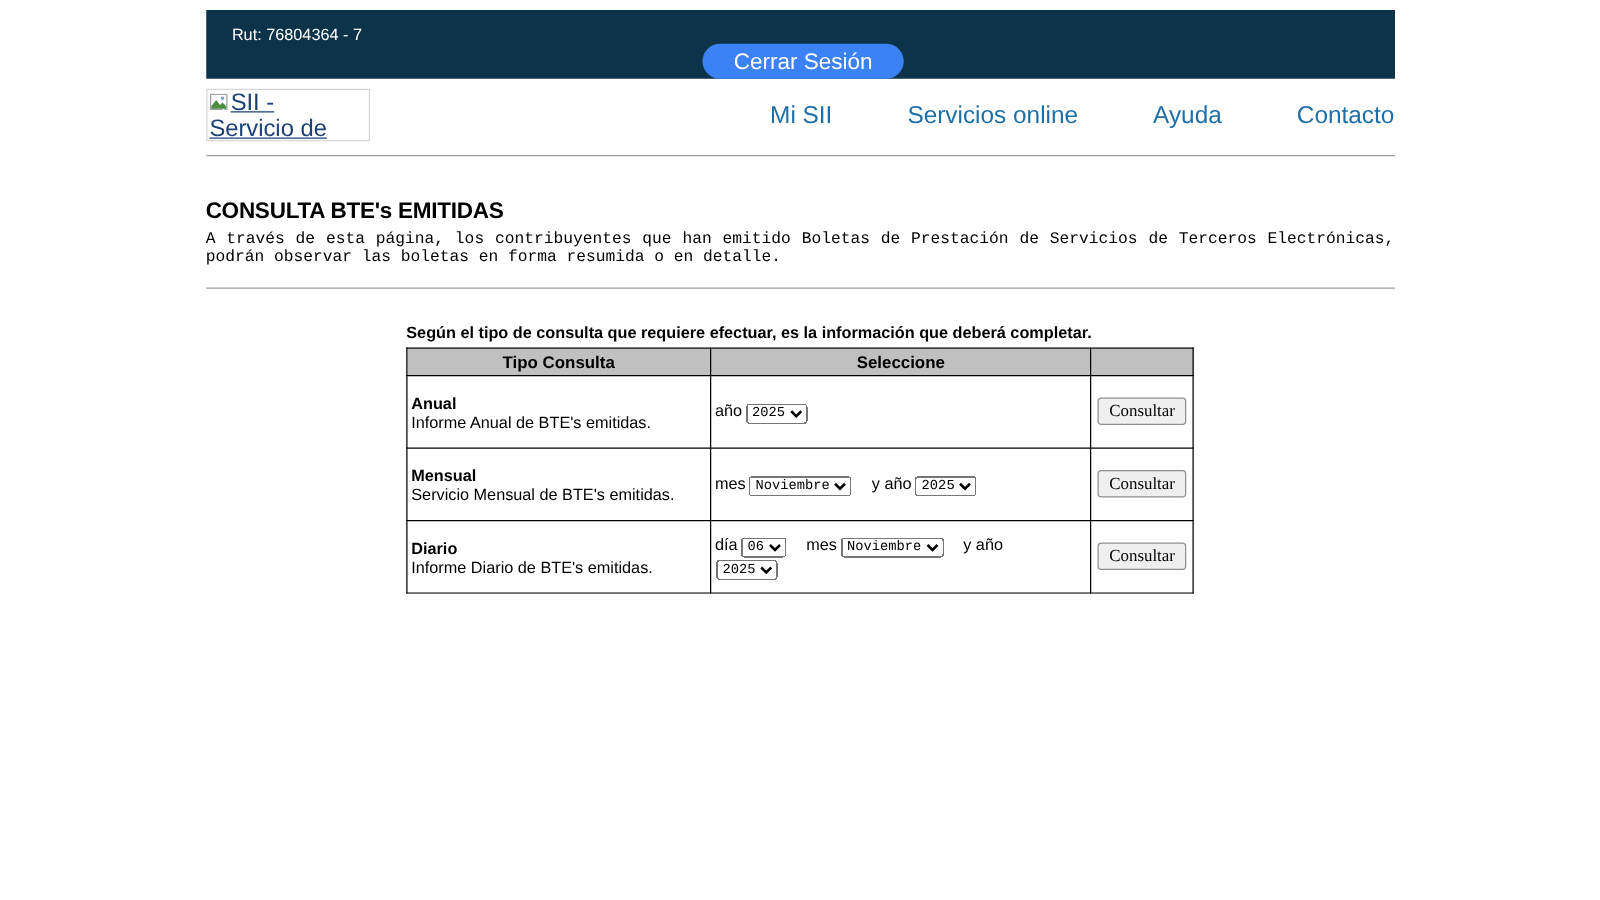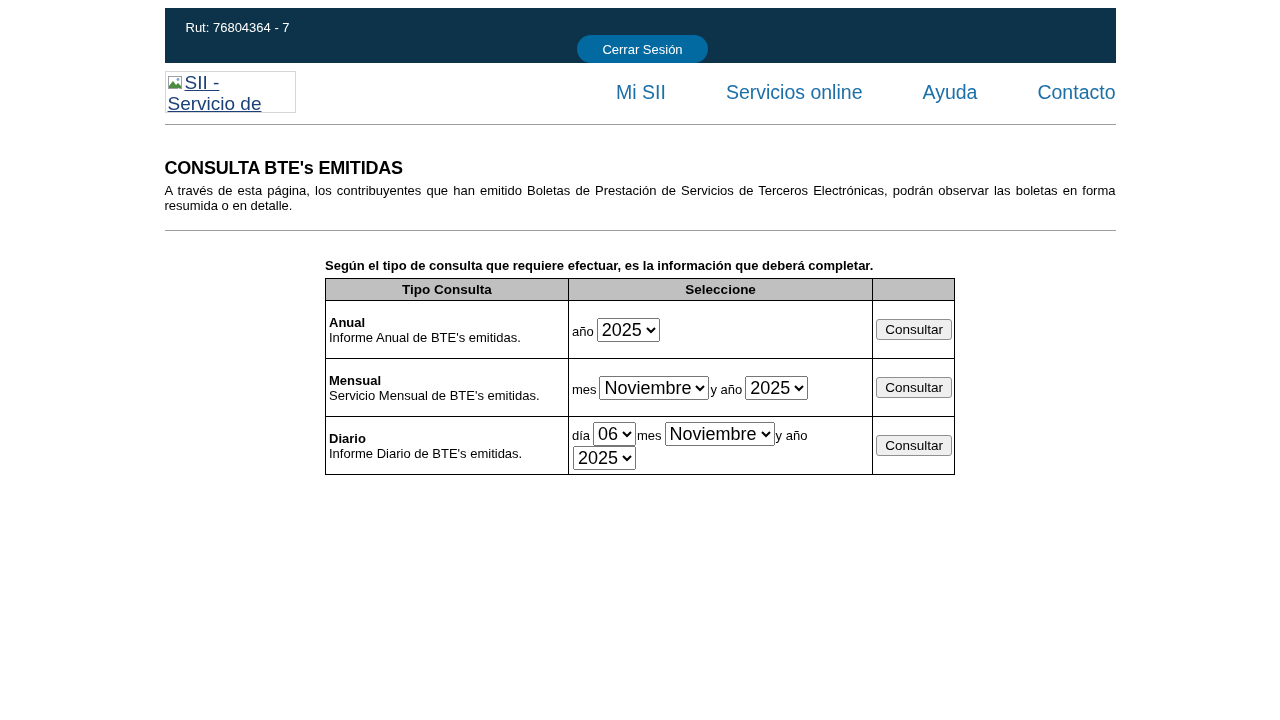--- a/index.html
+++ b/index.html
@@ -3,57 +3,57 @@
 <meta charset="utf-8">
 <style>
   html,body{margin:0;padding:0;background:#ffffff;color:#000;
     font-family:"Liberation Sans",sans-serif;}
   .page{width:951px;margin:8px auto 0;}
 
   
   .topbar{background:#0C3349;height:55px;display:flex;
     justify-content:space-between;padding:0 16px 0 21px;box-sizing:border-box;flex-direction:column;}
   .rut{color:#fff;font-size:13px;padding-top:12px;}
-  .logout{align-self:center;background:#0369a1;color:#fff;border:none;
-    border-radius:14px;height:39px;padding:0 25px;font-size:13px;
+  .logout{align-self:center;background:#3b82f6;color:#fff;border:none;
+    border-radius:14px;height:39px;padding:0 25px;font-size:18px;
     font-family:inherit;cursor:pointer;}
 
   
   .header{display:flex;justify-content:space-between;align-items:center;
     margin-top:8px;height:42px;}
   .logo{display:block;width:131px;height:42px;border:1px solid #d6d6d6;
     box-sizing:border-box;overflow:hidden;font-size:19px;line-height:21px;
     color:#1C4077;text-decoration:underline;padding:0 14px 0 2px;cursor:pointer;}
   .logo svg{margin-right:1px;vertical-align:-2px;}
   .nav{display:flex;gap:60px;}
   .nav a{color:#1D6FA8;text-decoration:none;font-size:19.5px;cursor:pointer;}
 
   hr.rule{border:none;border-top:1px solid #9e9e9e;margin:11px 0 0;}
   hr.rule.second{margin-top:17px;}
 
   
   h1.title{font-size:18px;margin:33px 0 4px;letter-spacing:-0.2px;}
-  p.desc{font-size:13px;line-height:15px;text-align:justify;margin:0;}
+  p.desc{font-size:13px;line-height:15px;text-align:justify;margin:0;font-family:Liberation Mono, monospace;}
 
   
   .center-col{width:630px;margin:27px auto 0;}
   .instruction{font-size:13px;line-height:15px;font-weight:bold;
     text-align:justify;margin:0 0 5px;}
 
   table.consulta{width:630px;border-collapse:collapse;font-size:13px;
     table-layout:fixed;}
   table.consulta th,table.consulta td{border:1px solid #000;}
   table.consulta th{background:#C0C0C0;padding:2px;font-size:13.5px;height:17px;}
   .c1{width:241px}.c2{width:302px}.c3{width:81px}
   td{padding:2px 3px;height:37px;vertical-align:middle;background:#fff;}
   td.tipo .name{font-weight:bold;display:block;}
   td.tipo .d{display:block;}
   td.sel label{margin-right:2px;}
-  td.sel select{font-size:18px;font-family:Liberation Sans, sans-serif;margin:0 1px 0 1px;}
-  td.act{text-align:center;vertical-align:bottom;padding-bottom:18px;}
+  td.sel select{font-size:11px;font-family:Liberation Mono, monospace;margin:0 16px 0 1px;}
+  td.act{text-align:center;vertical-align:bottom;padding-bottom:18px;font-family:Liberation Serif, serif;}
   button.consultar{font-size:13.5px;font-family:inherit;padding:2px 8px;
     background:#efefef;border:1px solid #8f8f8f;border-radius:3px;cursor:pointer;}
 </style>
 </head>
 <body>
 
 <div class="page">
 
   <div class="topbar">
     <span class="rut">Rut: 76804364 - 7</span>

